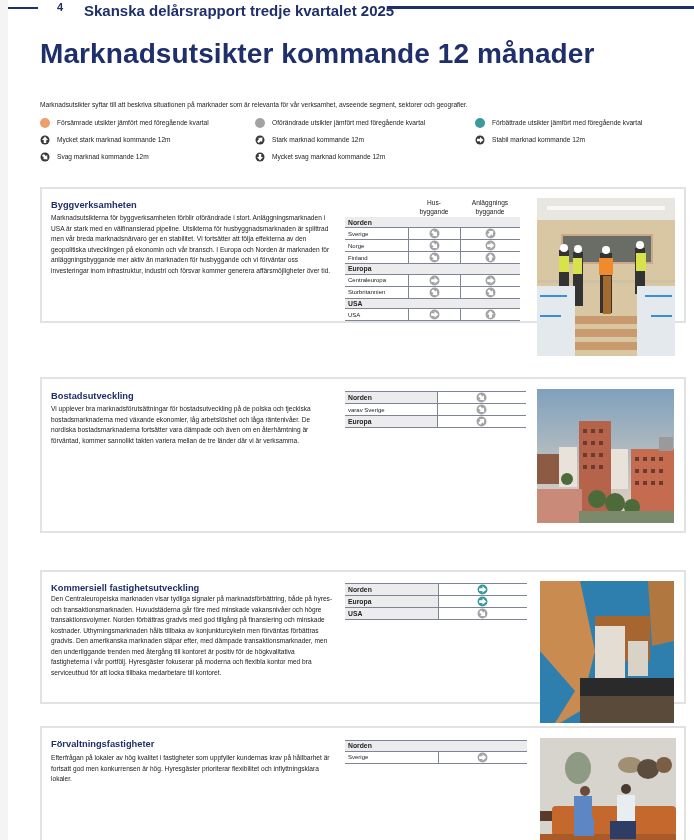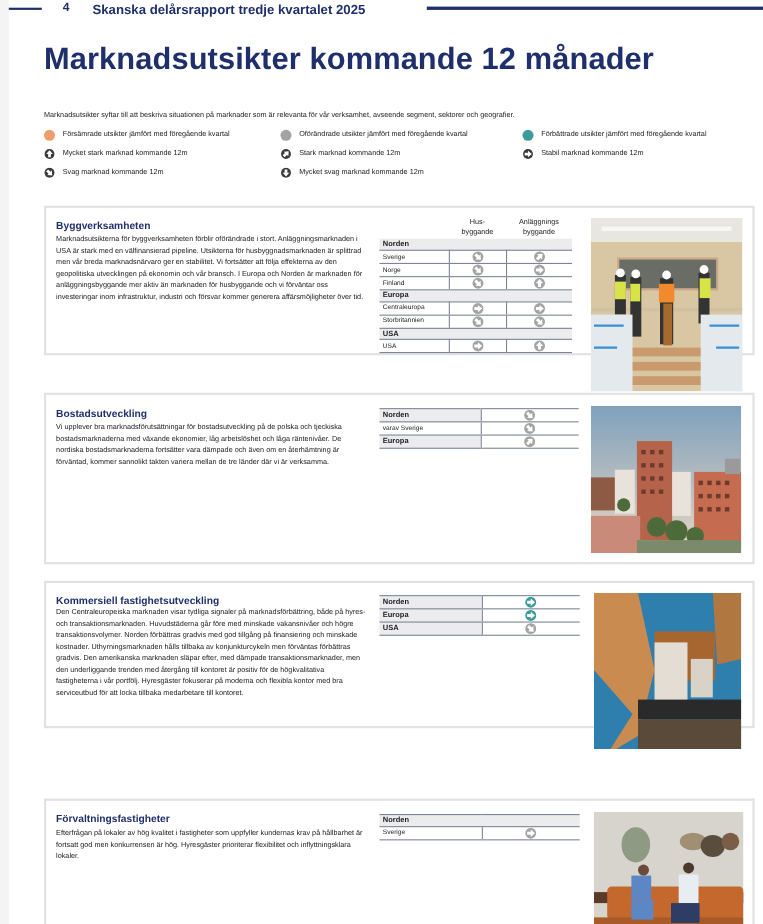--- a/index.html
+++ b/index.html
@@ -2,21 +2,21 @@
 <html><head>
 <meta charset="utf-8">
 <style>
   * { box-sizing: border-box; margin: 0; padding: 0; }
   html, body { width: 694px; height: 840px; overflow: hidden; background: #f4f4f5; }
   body { font-family: "Liberation Sans", "DejaVu Sans", sans-serif; color: #1a1a1a; position: relative; }
   .page { position: absolute; left: 8px; top: 0; width: 686px; height: 840px; background: #ffffff; }
   .topline-left { position: absolute; left: 8px; top: 7px; width: 30px; height: 2px; background: #1f2f6b; }
   .topline-right { position: absolute; left: 388px; top: 6px; width: 306px; height: 3px; background: #1f2f6b; }
   .page-num { position: absolute; left: 57px; top: 1px; font-size: 11px; font-weight: bold; color: #1f2f6b; }
-  .report-title { position: absolute; left: 84px; top: 2px; font-size: 12px; font-weight: bold; color: #1f2f6b; }
+  .report-title { position: absolute; left: 84px; top: 2px; font-size: 15px; font-weight: bold; color: #1f2f6b; }
   .main-title { position: absolute; left: 40px; top: 38px; font-size: 28px; color: #1f2f6b; letter-spacing: 0.1px; }
   .intro { position: absolute; left: 40px; top: 101px; font-size: 6.6px; color: #222; }
   .legend { position: absolute; left: 40px; top: 114px; width: 650px; font-size: 6.6px; color: #222; }
   .legend-row { display: flex; height: 17px; align-items: center; }
   .legend-item { display: flex; align-items: center; }
   .legend-item .lbl { margin-left: 7px; }
   .dot { width: 10px; height: 10px; border-radius: 50%; display: inline-block; }
   .arr { width: 10px; height: 10px; display: inline-block; }
   .c1 { width: 215px; } .c2 { width: 220px; } .c3 { width: 215px; }
   .card { position: absolute; left: 40px; width: 646px; background: #fff; border: 2px solid #e2e2e2; }
@@ -236,21 +236,21 @@
       <g stroke="#3a8fd4" stroke-width="2">
           <line x1="3" y1="98" x2="30" y2="98"></line>
           <line x1="3" y1="118" x2="24" y2="118"></line>
           <line x1="108" y1="98" x2="135" y2="98"></line>
           <line x1="114" y1="118" x2="135" y2="118"></line>
         </g>
     </svg>
   </div>
 </div>
 
-<div class="card" style="top:357px;height:156px;padding-left:20px;">
+<div class="card" style="top:377px;height:156px;padding-left:20px;">
   <h2 style="top:12px;">Bostadsutveckling</h2>
   <p class="body" style="top:25px;width:282px;">Vi upplever bra marknadsförutsättningar för bostadsutveckling på de polska och tjeckiska bostadsmarknaderna med växande ekonomier, låg arbetslöshet och låga räntenivåer. De nordiska bostadsmarknaderna fortsätter vara dämpade och även om en återhämtning är förväntad, kommer sannolikt takten variera mellan de tre länder där vi är verksamma.</p>
   <table class="mk" style="left:303px;top:12px;width:181px;border-top:1px solid #7d8496;">
     <tbody>
         <tr class="grp">
           <td style="width:92px;">Norden</td>
       <td class="icon" style="background:#fff;"><svg class="ic" style="color:#a3a3a3">
               <use href="#arrow-down-right"></use>
             </svg></td>
         </tr>
@@ -314,21 +314,21 @@
           <circle cx="60" cy="110" r="9"></circle>
           <circle cx="78" cy="114" r="10"></circle>
           <circle cx="95" cy="118" r="8"></circle>
           <circle cx="30" cy="90" r="6"></circle>
         </g>
       <rect x="42" y="122" width="95" height="12" fill="#7c8a6c"></rect>
     </svg>
   </div>
 </div>
 
-<div class="card" style="top:528px;height:134px;text-decoration:underline;">
+<div class="card" style="top:570px;height:134px;text-decoration:underline;">
   <h2 style="top:11px;">Kommersiell fastighetsutveckling</h2>
   <p class="body" style="top:22px;width:282px;">Den Centraleuropeiska marknaden visar tydliga signaler på marknadsförbättring, både på hyres- och transaktionsmarknaden. Huvudstäderna går före med minskade vakansnivåer och högre transaktionsvolymer. Norden förbättras gradvis med god tillgång på finansiering och minskade kostnader. Uthyrningsmarknaden hålls tillbaka av konjunkturcykeln men förväntas förbättras gradvis. Den amerikanska marknaden släpar efter, med dämpade transaktionsmarknader, men den underliggande trenden med återgång till kontoret är positiv för de högkvalitativa fastigheterna i vår portfölj. Hyresgäster fokuserar på moderna och flexibla kontor med bra serviceutbud för att locka tillbaka medarbetare till kontoret.</p>
   <table class="mk" style="left:303px;top:11px;width:182px;border-top:1px solid #7d8496;">
     <tbody>
         <tr class="grp">
           <td style="width:93px;">Norden</td>
       <td class="icon" style="background:#fff;"><svg class="ic" style="color:#3a9a9c">
               <use href="#arrow-right"></use>
             </svg></td>
         </tr>

